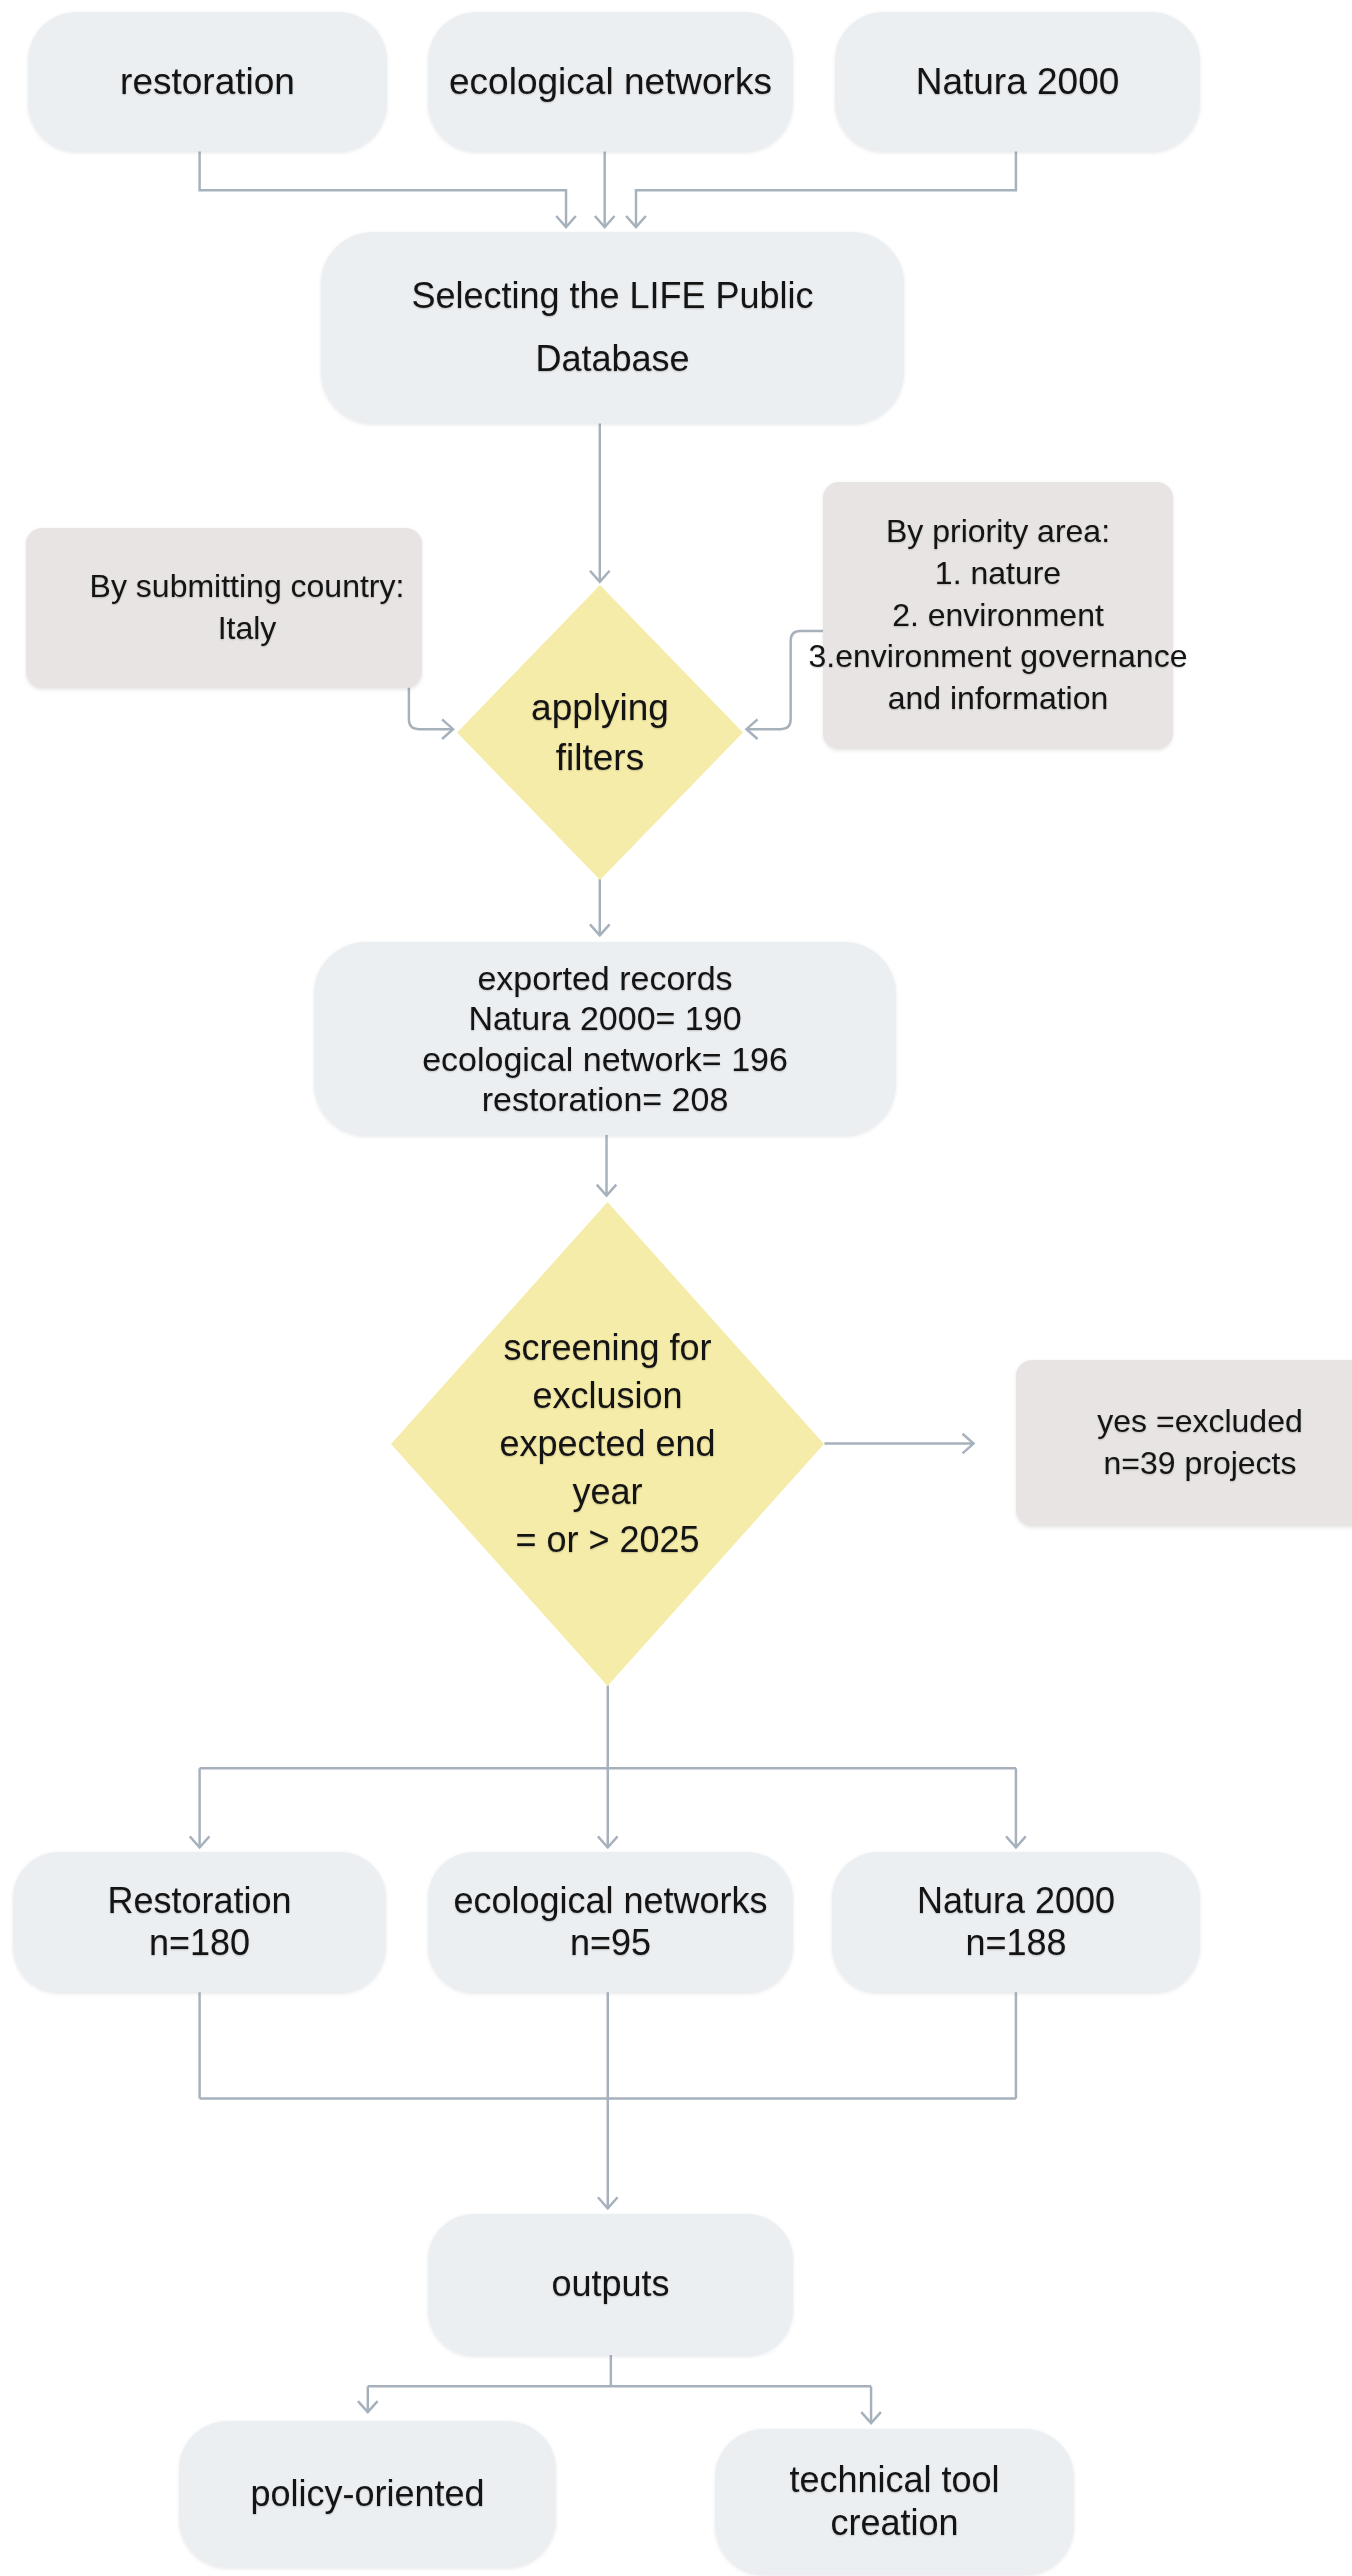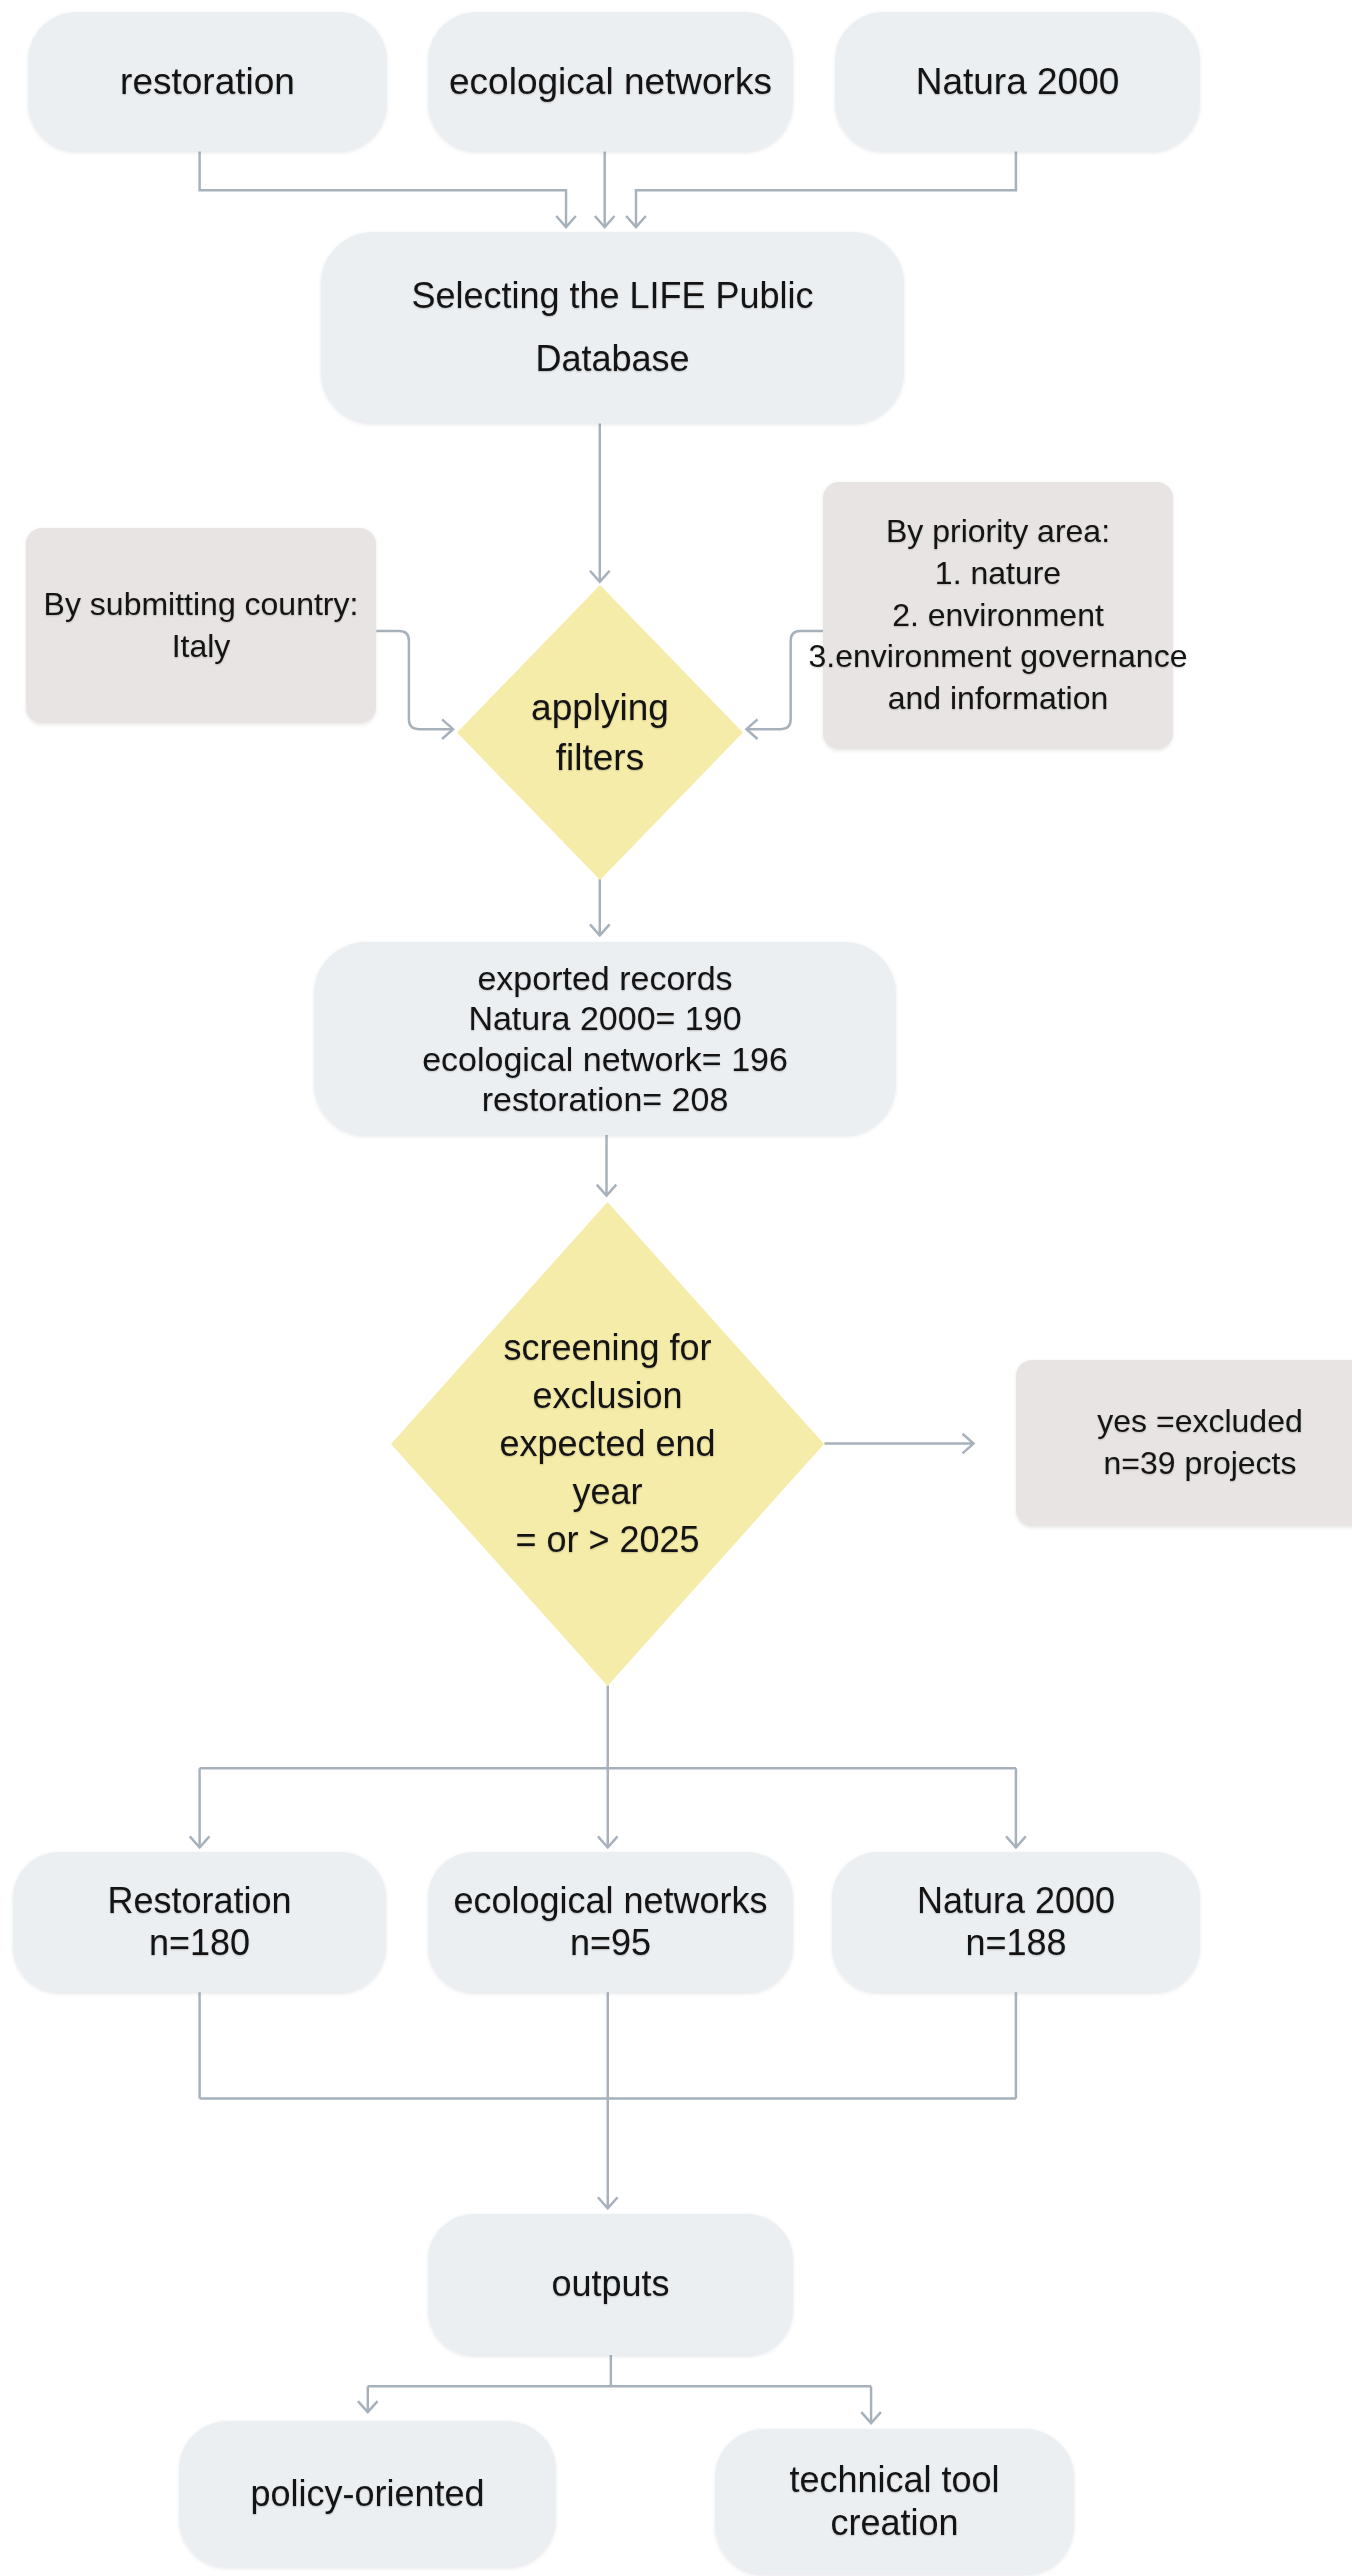--- a/index.html
+++ b/index.html
@@ -124,21 +124,21 @@
   </div>
   <div class="node box kw" style="left:835px; top:12.3px; width:365px; height:139px;">
     <div class="line">Natura 2000</div>
   </div>
 
   <div class="node box" style="left:321px; top:232px; width:583px; height:191px; border-radius:52px;gap:20px;">
     <div class="line">Selecting the LIFE Public</div>
     <div class="line">Database</div>
   </div>
 
-  <div class="node note" style="left:26px; top:528px; width:350px; height:195px;">
+  <div class="node note" style="left:26px; top:528px; width:350px; height:160px;padding-left:46px;">
     <div class="line">By submitting country:</div>
     <div class="line">Italy</div>
   </div>
   <div class="node note" style="left:823px; top:482px; width:350px; height:267px;">
     <div class="line">By priority area:</div>
     <div class="line">1. nature</div>
     <div class="line">2. environment</div>
     <div class="line">3.environment governance</div>
     <div class="line">and information</div>
   </div>

